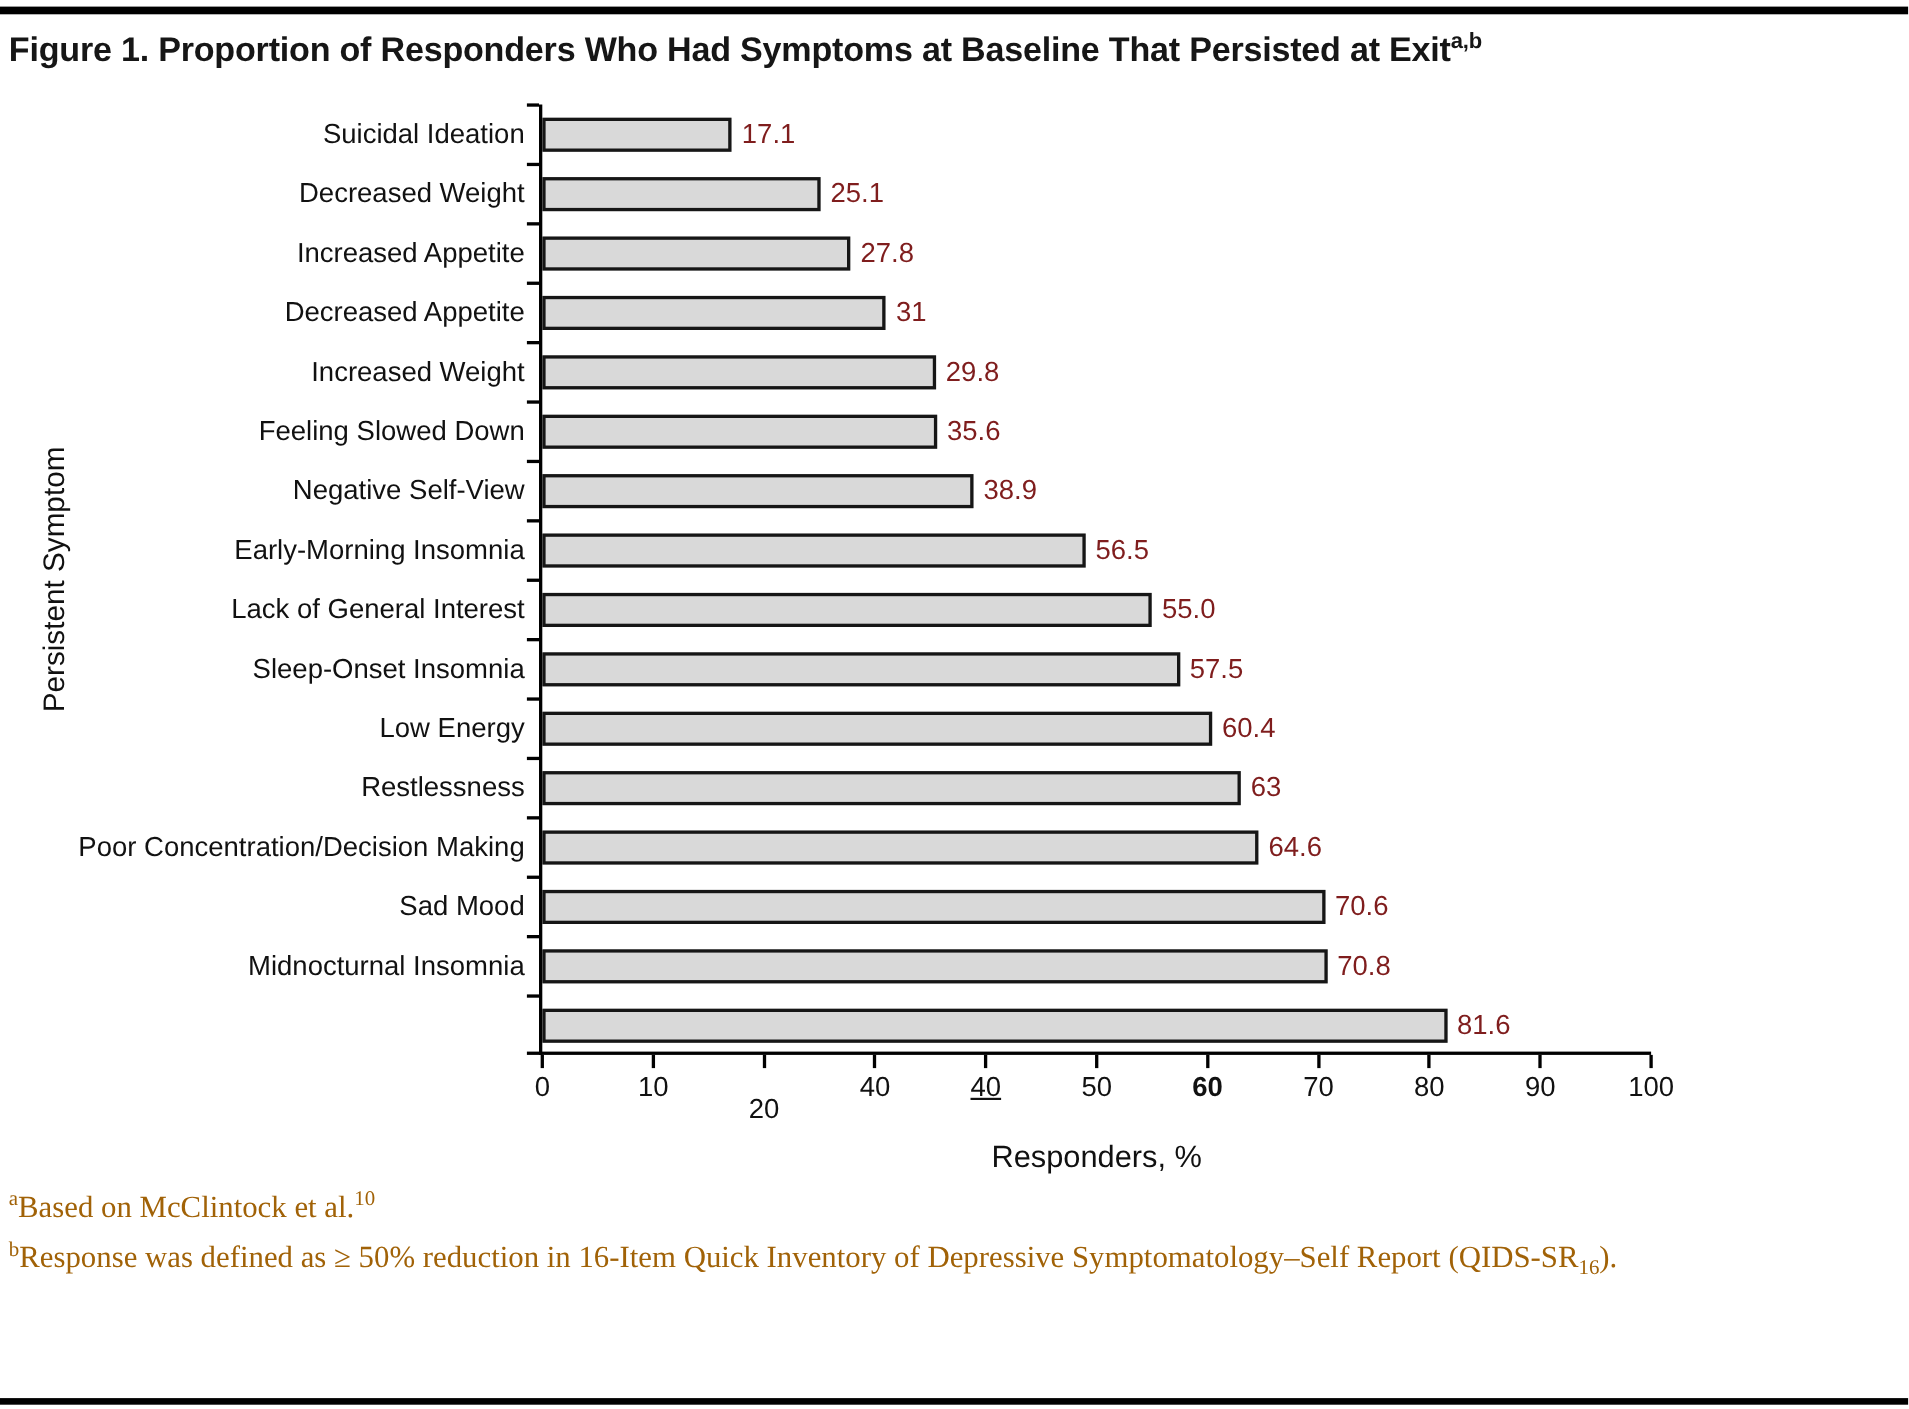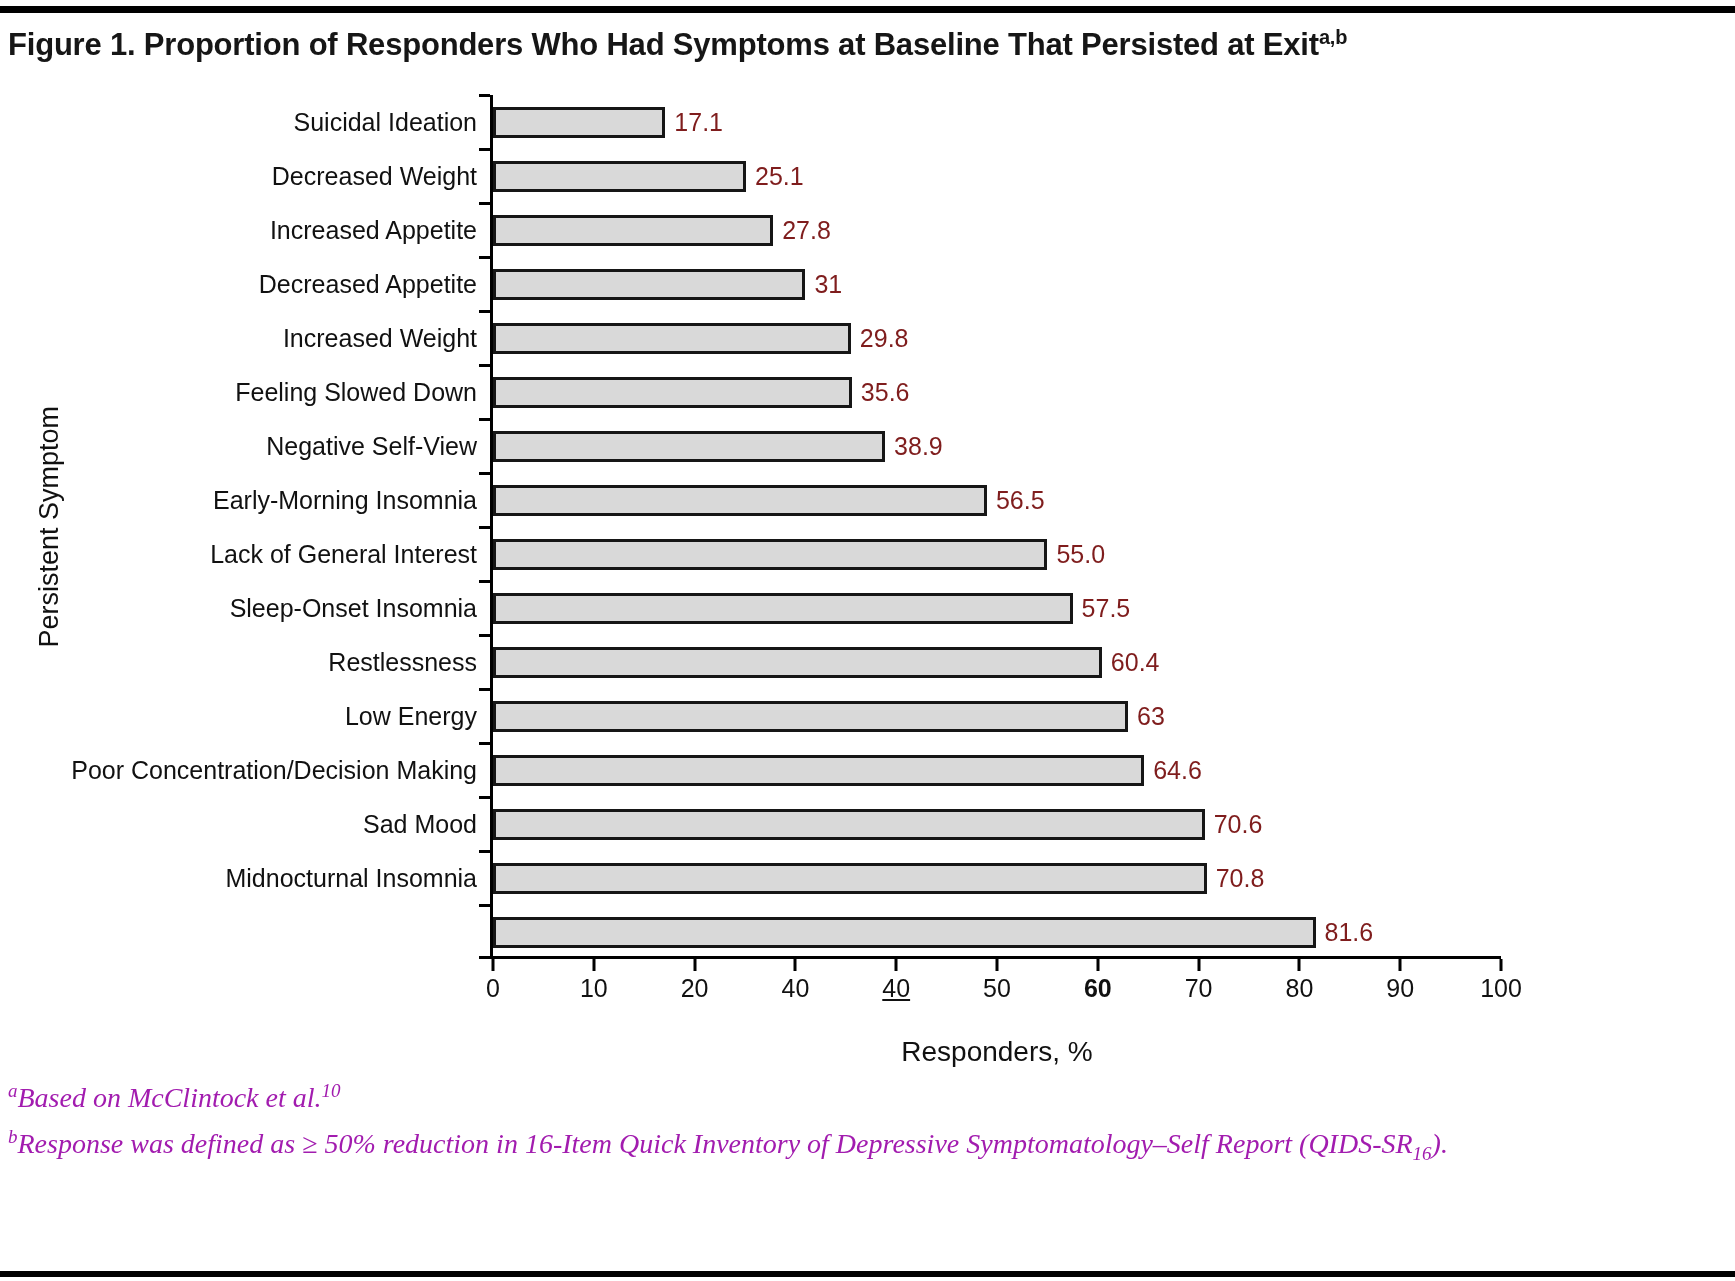--- a/index.html
+++ b/index.html
@@ -76,21 +76,21 @@
   }
   .xaxis-title {
     position: absolute; top: calc(100% + 80px); left: 50%;
     transform: translateX(-50%);
     font-size: 28px; color: #111; white-space: nowrap;
   }
 
   .footnotes {
     position: absolute; left: 8px; top: 1078px;
     font-family: "Liberation Serif", serif;
-    font-size: 28px; color: #a21caf; font-style: italic;
+    font-size: 28px; color: #a16207;
   }
   .footnote { margin: 0 0 6px 0; line-height: 40px; }
   .footnote sup { font-size: 19px; vertical-align: super; line-height: 0; }
   .footnote sub { font-size: 19px; vertical-align: sub; line-height: 0; }
 </style>
 </head>
 <body>
 
 <div class="page">
 
@@ -106,22 +106,22 @@
         <div class="cat-label">Suicidal Ideation</div>
         <div class="cat-label">Decreased Weight</div>
         <div class="cat-label">Increased Appetite</div>
         <div class="cat-label">Decreased Appetite</div>
         <div class="cat-label">Increased Weight</div>
         <div class="cat-label">Feeling Slowed Down</div>
         <div class="cat-label">Negative Self-View</div>
         <div class="cat-label">Early-Morning Insomnia</div>
         <div class="cat-label">Lack of General Interest</div>
         <div class="cat-label">Sleep-Onset Insomnia</div>
+        <div class="cat-label">Low Energy</div>
         <div class="cat-label">Restlessness</div>
-        <div class="cat-label">Low Energy</div>
         <div class="cat-label">Poor Concentration/Decision Making</div>
         <div class="cat-label">Sad Mood</div>
         <div class="cat-label">Midnocturnal Insomnia</div>
       </div>
     <div class="plot-col">
       <span class="xaxis-title">Responders, %</span>
     <div class="bar-row">
           <div class="bar" style="width: 17.1%;"></div>
           <span class="value-label">17.1</span>
         </div>
@@ -200,21 +200,21 @@
         <div class="ytick" style="top: 647px;"></div>
         <div class="ytick" style="top: 701px;"></div>
         <div class="ytick" style="top: 755px;"></div>
         <div class="ytick" style="top: 809px;"></div>
         <div class="ytick" style="top: 861px;"></div>
         <div class="xtick" style="left: 0%;"></div>
         <span class="xtick-label" style="left: 0%;">0</span>
         <div class="xtick" style="left: 10%;"></div>
         <span class="xtick-label" style="left: 10%;">10</span>
         <div class="xtick" style="left: 20%;"></div>
-        <span class="xtick-label" style="left: 20%;">20</span>
+        <span class="xtick-label" style="left: 20%; margin-top: 20px;">20</span>
         <div class="xtick" style="left: 30%;"></div>
         <span class="xtick-label" style="left: 30%;">40</span>
         <div class="xtick" style="left: 40%;"></div>
         <span class="xtick-label" style="left: 40%; text-decoration: underline;">40</span>
         <div class="xtick" style="left: 50%;"></div>
         <span class="xtick-label" style="left: 50%;">50</span>
         <div class="xtick" style="left: 60%;"></div>
         <span class="xtick-label" style="left: 60%; font-weight: bold;">60</span>
         <div class="xtick" style="left: 70%;"></div>
         <span class="xtick-label" style="left: 70%;">70</span>

